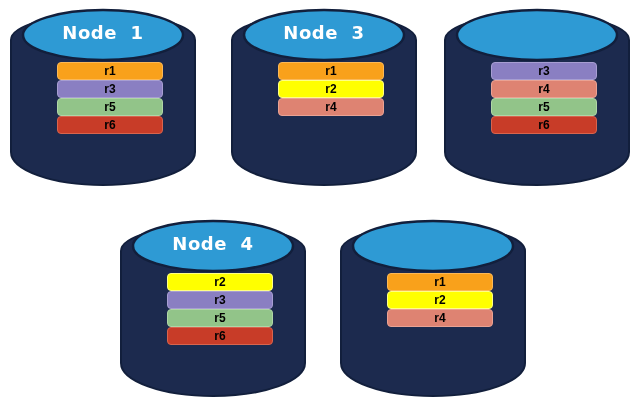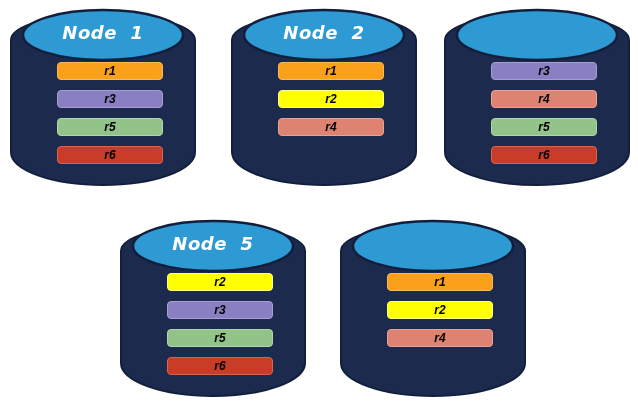--- a/index.html
+++ b/index.html
@@ -8,21 +8,20 @@
     width: 638px;
     height: 402px;
     background: #ffffff;
     overflow: hidden;
     font-family: "DejaVu Sans", sans-serif;
   }
   .node {
     position: absolute;
     width: 190px;
     height: 189px;
-    font-style: italic;
   }
   .node svg { position: absolute; left: 0; top: 0; }
   .cyl-body {
     fill: var(--cyl-body);
     stroke: var(--cyl-outline);
     stroke-width: 2;
   }
   .cyl-top {
     fill: var(--cyl-top);
     stroke: var(--cyl-outline);
@@ -40,21 +39,20 @@
     letter-spacing: 0.5px;
     word-spacing: 7px;
   }
   .bars {
     position: absolute;
     top: 60px;
     left: 49px;
     right: 35px;
     display: flex;
     flex-direction: column;
-    gap: 10px;
   }
   .bar {
     height: 16px;
     border-radius: 4px;
     border: 1px solid;
     display: flex;
     align-items: center;
     justify-content: center;
     font-family: "Liberation Sans", sans-serif;
     font-size: 12px;
@@ -86,21 +84,21 @@
         <div class="bar" style="background: rgb(146, 196, 137); border-color: rgb(175, 214, 166);">r5</div>
         <div class="bar" style="background: rgb(200, 60, 40); border-color: rgb(216, 100, 77);">r6</div>
       </div>
   </div>
 
   <div class="node node-1">
     <svg width="190" height="189" viewBox="0 0 190 189">
       <path class="cyl-body" d="M3,38 L3,150 A92,33 0 0 0 187,150 L187,38 A92,26 0 0 0 3,38 Z"></path>
       <ellipse class="cyl-top" cx="95" cy="33" rx="80" ry="25"></ellipse>
     </svg>
-    <div class="node-label">Node 2</div>
+    <div class="node-label">Node 3</div>
     <div class="bars">
         <div class="bar" style="background: rgb(249, 161, 27); border-color: rgb(251, 184, 87);">r1</div>
         <div class="bar" style="background: rgb(255, 255, 0); border-color: rgb(255, 255, 133);">r2</div>
         <div class="bar" style="background: rgb(222, 131, 114); border-color: rgb(234, 162, 147);">r4</div>
       </div>
   </div>
 
   <div class="node node-2">
     <svg width="190" height="189" viewBox="0 0 190 189">
       <path class="cyl-body" d="M3,38 L3,150 A92,33 0 0 0 187,150 L187,38 A92,26 0 0 0 3,38 Z"></path>
@@ -112,21 +110,21 @@
         <div class="bar" style="background: rgb(146, 196, 137); border-color: rgb(175, 214, 166);">r5</div>
         <div class="bar" style="background: rgb(200, 60, 40); border-color: rgb(216, 100, 77);">r6</div>
       </div>
   </div>
 
   <div class="node node-3">
     <svg width="190" height="189" viewBox="0 0 190 189">
       <path class="cyl-body" d="M3,38 L3,150 A92,33 0 0 0 187,150 L187,38 A92,26 0 0 0 3,38 Z"></path>
       <ellipse class="cyl-top" cx="95" cy="33" rx="80" ry="25"></ellipse>
     </svg>
-    <div class="node-label">Node 5</div>
+    <div class="node-label">Node 4</div>
     <div class="bars">
         <div class="bar" style="background: rgb(255, 255, 0); border-color: rgb(255, 255, 133);">r2</div>
         <div class="bar" style="background: rgb(138, 127, 194); border-color: rgb(167, 158, 210);">r3</div>
         <div class="bar" style="background: rgb(146, 196, 137); border-color: rgb(175, 214, 166);">r5</div>
         <div class="bar" style="background: rgb(200, 60, 40); border-color: rgb(216, 100, 77);">r6</div>
       </div>
   </div>
 
   <div class="node node-4">
     <svg width="190" height="189" viewBox="0 0 190 189">

